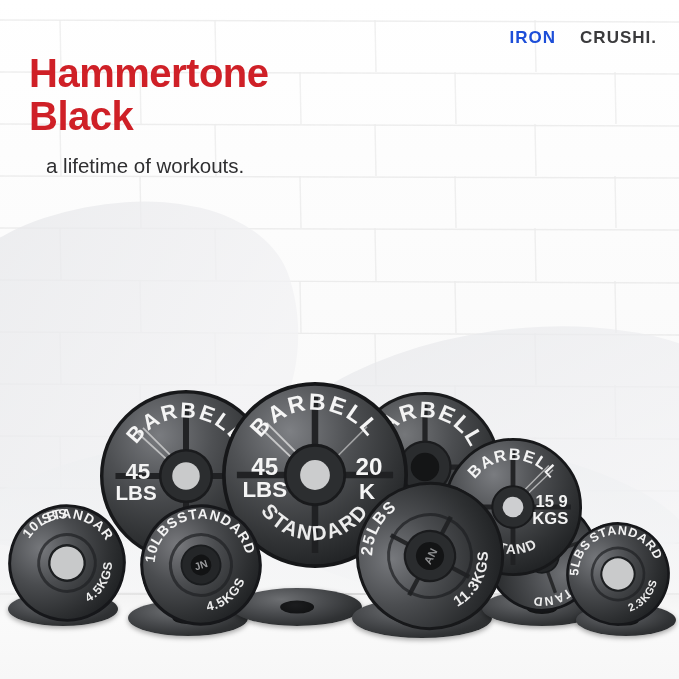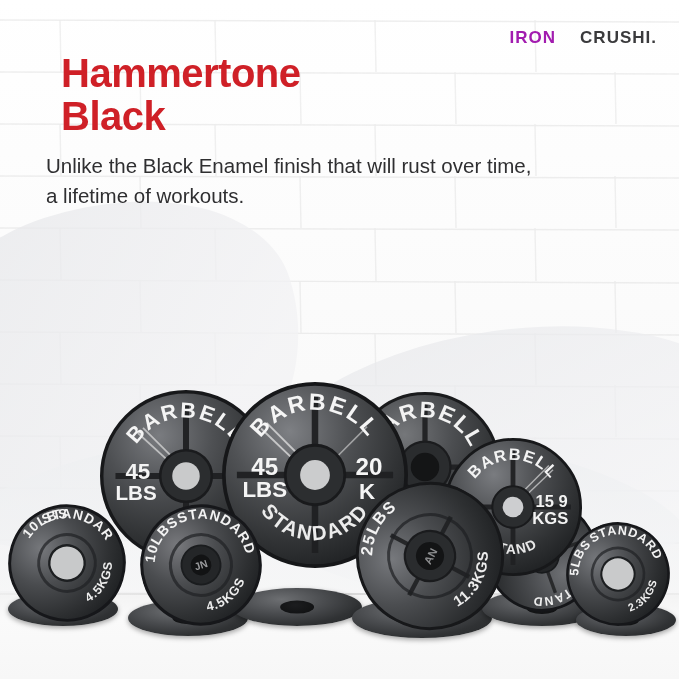--- a/index.html
+++ b/index.html
@@ -68,27 +68,27 @@
   
   .logo {
     position: absolute;
     right: 22px; top: 28px;
     font-size: 17px;
     font-weight: 700;
     letter-spacing: 1px;
     white-space: nowrap;
     z-index: 40;
   }
-  .logo .iron  { color: #a21caf; }
+  .logo .iron  { color: #1d4ed8; }
   .logo .crush { color: #3a3a3c; margin-left: 24px; }
 
   
   .headline {
     position: absolute;
-    left: 61px; top: 52px;
+    left: 29px; top: 52px;
     width: 420px;
     color: #cf2027;
     font-size: 40px;
     font-weight: 700;
     line-height: 1.07;
     letter-spacing: -0.5px;
     z-index: 40;
   }
   .body-copy {
     position: absolute;
@@ -200,21 +200,20 @@
   <div class="logo">
     <span class="iron">IRON</span><span class="crush">CRUSHI.</span>
   </div>
 
   <div class="headline">
     <div>Hammertone</div>
     <div>Black</div>
   </div>
 
   <div class="body-copy">
-    <div>Unlike the Black Enamel finish that will rust over time,</div>
     <div>a lifetime of workouts.</div>
   </div>
 
   <div id="plates">
 
     <div class="flat" style="left:8px;  top:592px; width:110px; height:34px;"></div>
     <div class="flat" style="left:128px;top:600px; width:120px; height:36px;"></div>
     <div class="flat" style="left:232px;top:588px; width:130px; height:38px;"></div>
     <div class="flat" style="left:352px;top:598px; width:140px; height:40px;"></div>
     <div class="flat" style="left:482px;top:590px; width:120px; height:36px;"></div>

